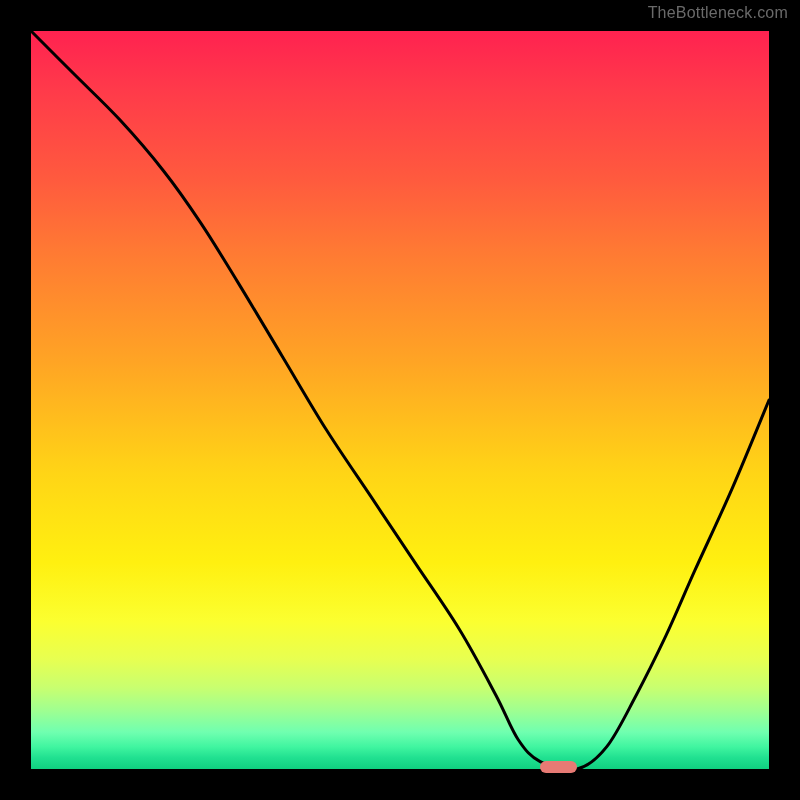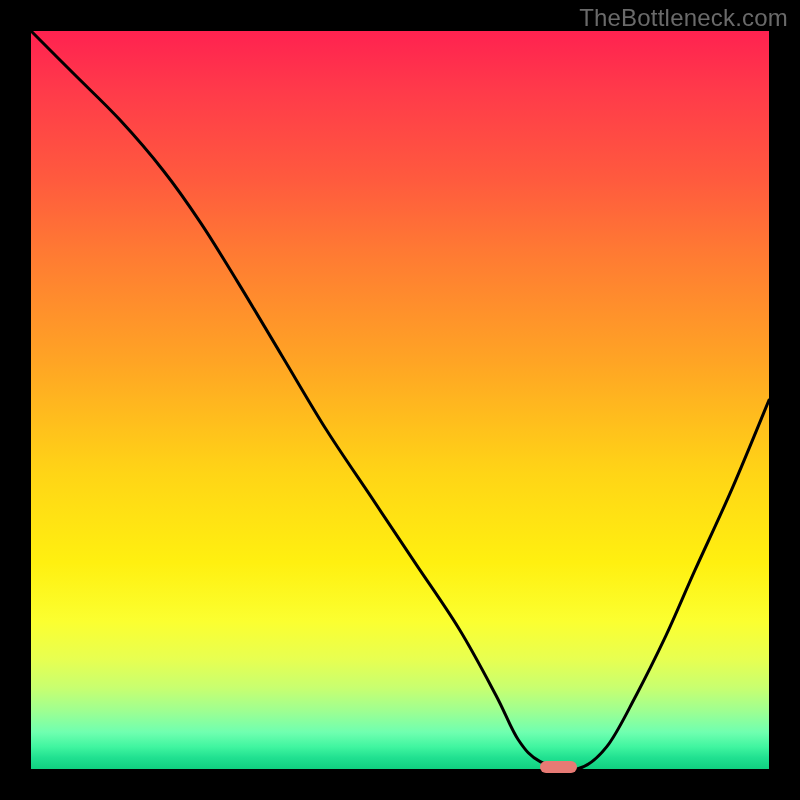--- a/index.html
+++ b/index.html
@@ -55,21 +55,21 @@
   .marker {
     position: absolute;
     background: #e77a74;
     border-radius: 999px;
   }
   .watermark {
     position: absolute;
     top: 4px;
     right: 12px;
     color: #6a6a6a;
-    font-size: 24px;
+    font-size: 16px;
     font-weight: 500;
     letter-spacing: 0.2px;
     user-select: none;
   }
 </style>
 </head>
 <body>
 
 <div class="frame">
 

